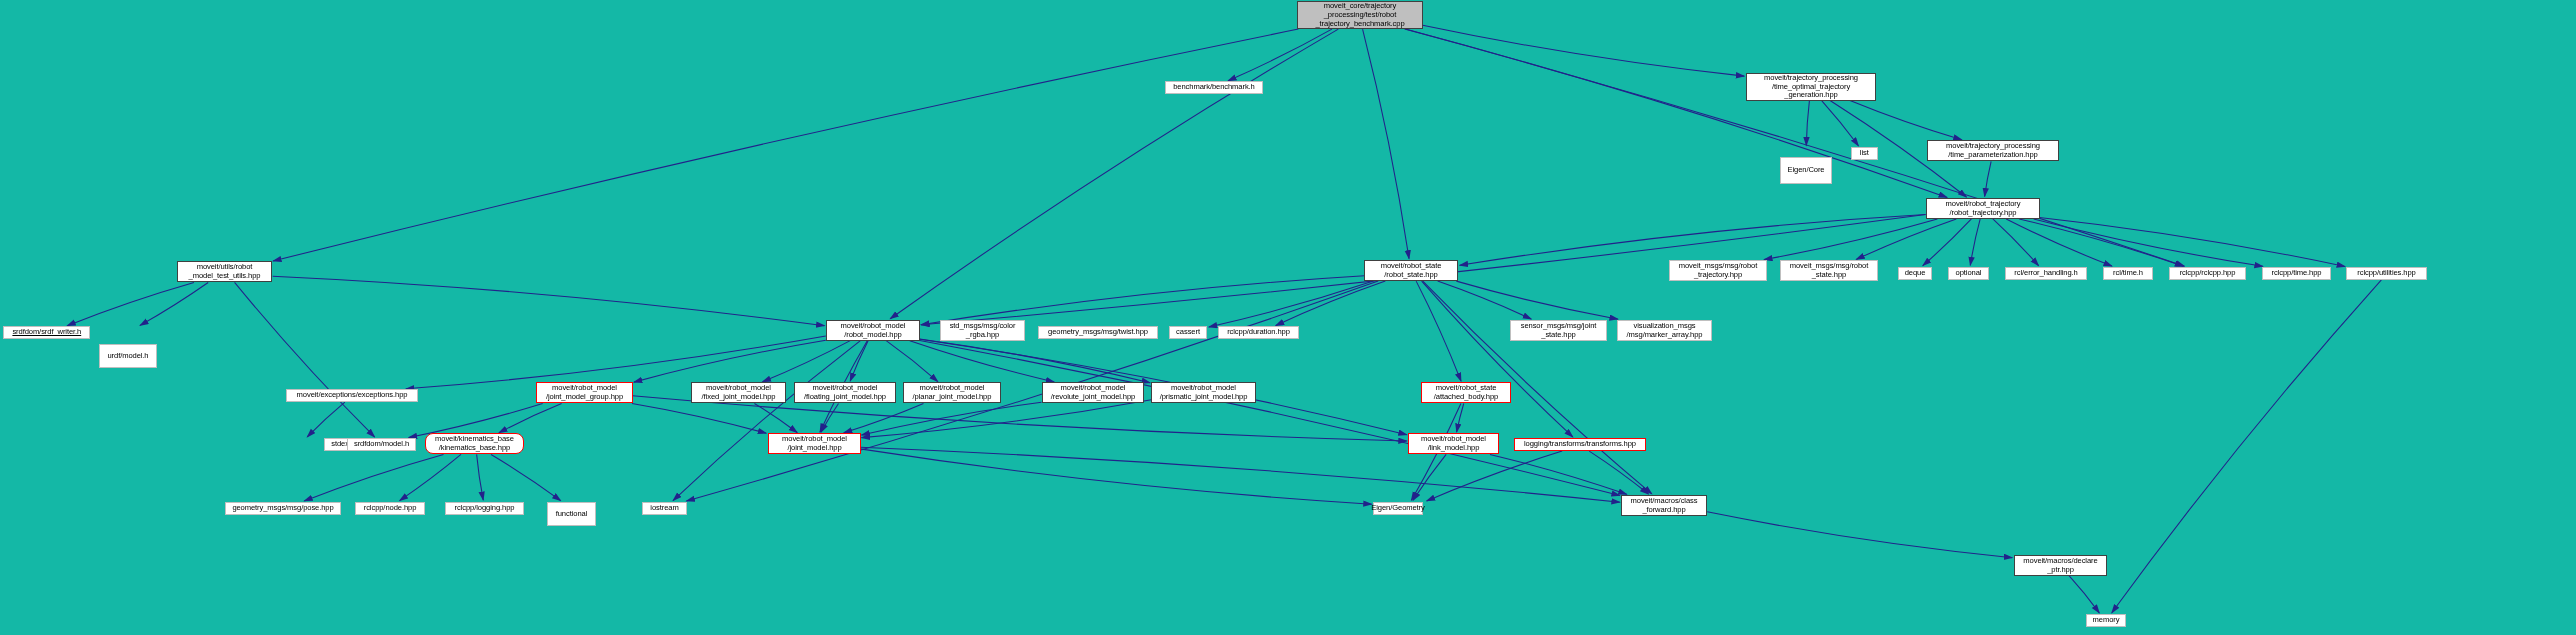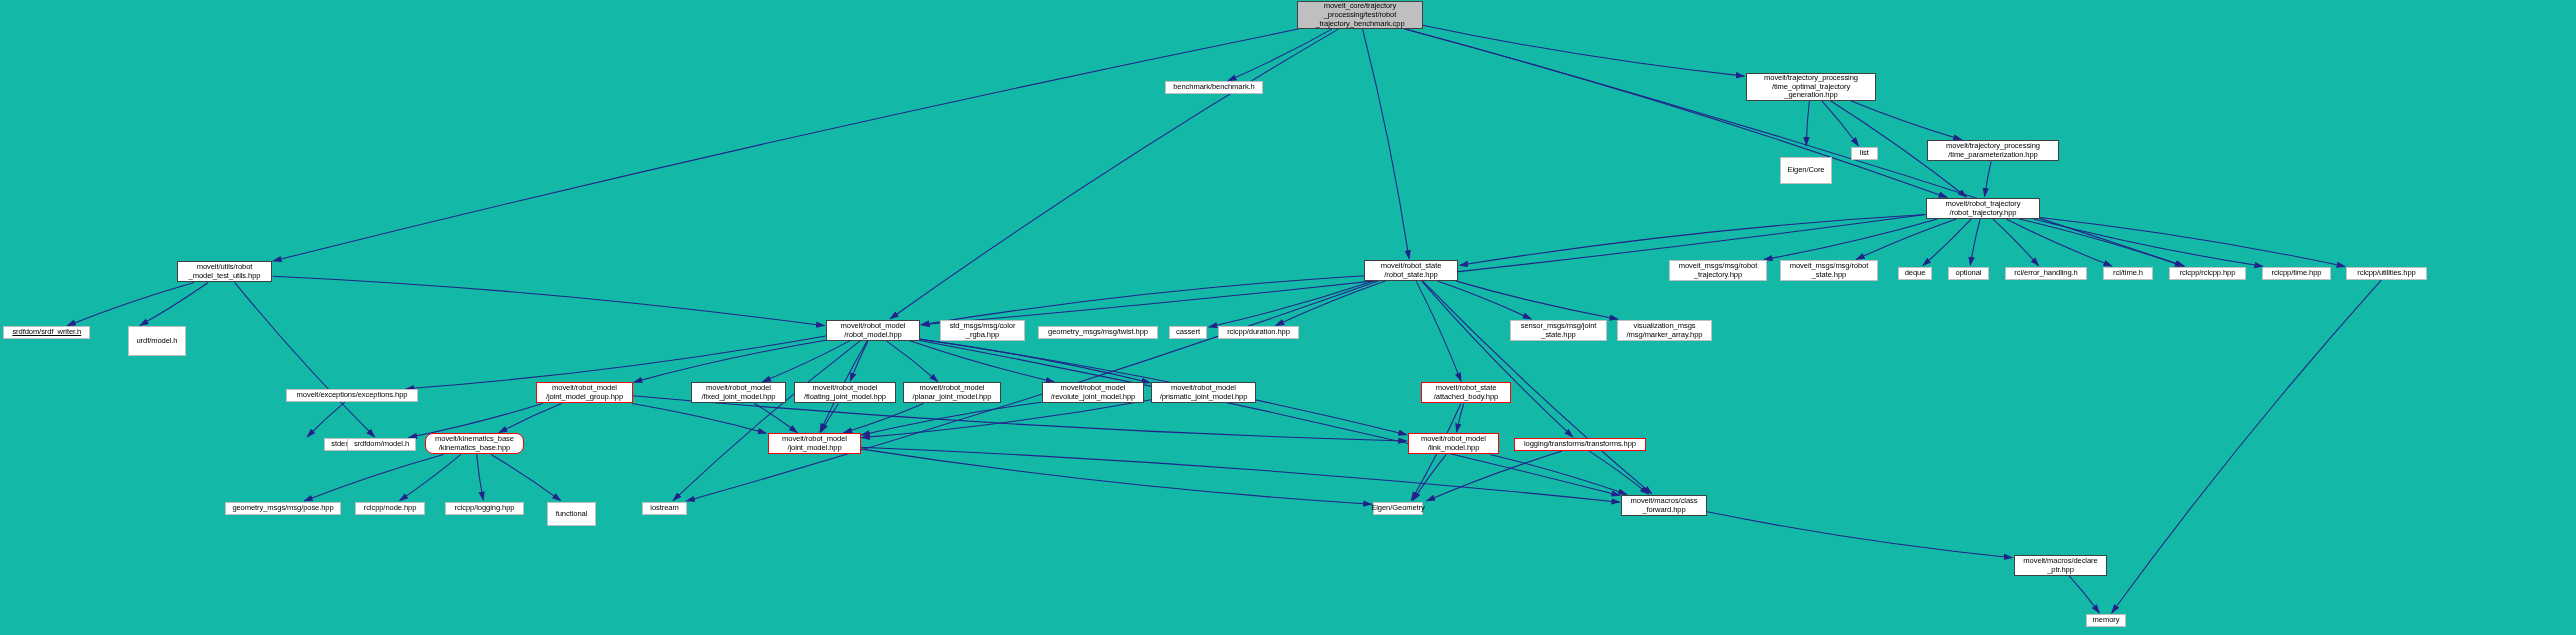--- a/index.html
+++ b/index.html
@@ -147,21 +147,21 @@
       <div class="node" style="left: 1851px; top: 147px; width: 26.5px; height: 13.2px;">list</div>
       <div class="node strong" style="left: 1927px; top: 140px; width: 132px; height: 21px;">moveit/trajectory_processing
 /time_parameterization.hpp</div>
       <div class="node strong" style="left: 1926px; top: 198px; width: 114px; height: 21px;">moveit/robot_trajectory
 /robot_trajectory.hpp</div>
       <div class="node strong" style="left: 177px; top: 261px; width: 95px; height: 21px;">moveit/utils/robot
 _model_test_utils.hpp</div>
       <div class="node strong" style="left: 1364px; top: 260px; width: 94px; height: 21px;">moveit/robot_state
 /robot_state.hpp</div>
       <div class="node" style="left: 3.3px; top: 326px; width: 87px; height: 13.2px; text-decoration: underline;">srdfdom/srdf_writer.h</div>
-      <div class="node" style="left: 99px; top: 326px; width: 58px; height: 30px; margin-left: 29px;">urdf/model.h</div>
+      <div class="node" style="left: 99px; top: 344px; width: 58px; height: 24px;">urdf/model.h</div>
       <div class="node strong" style="left: 826px; top: 320px; width: 94px; height: 21px;">moveit/robot_model
 /robot_model.hpp</div>
       <div class="node" style="left: 940px; top: 320px; width: 85px; height: 21px;">std_msgs/msg/color
 _rgba.hpp</div>
       <div class="node" style="left: 1038px; top: 326px; width: 120px; height: 13.2px;">geometry_msgs/msg/twist.hpp</div>
       <div class="node" style="left: 1169px; top: 326px; width: 38px; height: 13.2px;">cassert</div>
       <div class="node" style="left: 1218px; top: 326px; width: 81px; height: 13.2px;">rclcpp/duration.hpp</div>
       <div class="node" style="left: 1510px; top: 320px; width: 97px; height: 21px;">sensor_msgs/msg/joint
 _state.hpp</div>
       <div class="node" style="left: 1617px; top: 320px; width: 95px; height: 21px;">visualization_msgs

